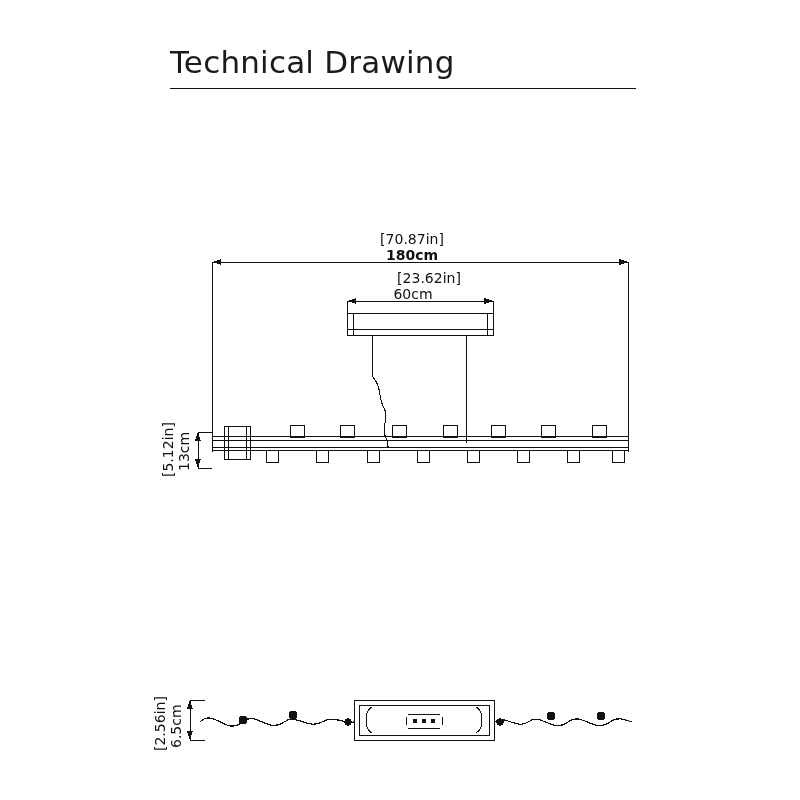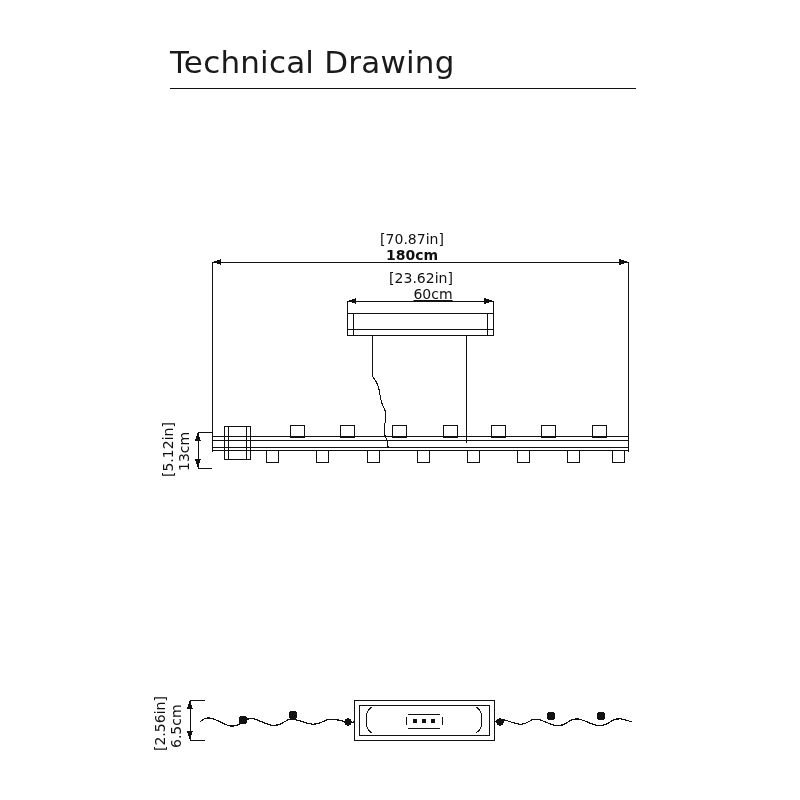--- a/index.html
+++ b/index.html
@@ -65,22 +65,22 @@
 <body>
 
 <div id="page">
 
   <div class="title">Technical Drawing</div>
   <div class="title-rule"></div>
 
   <div class="dim-label" style="left:352px; top:231px; width:120px;">[70.87in]</div>
   <div class="dim-label" style="left:352px; top:247px; width:120px;font-weight:bold;">180cm</div>
 
-  <div class="dim-label" style="left:366px; top:270px; width:110px;">[23.62in]</div>
-  <div class="dim-label" style="left:378px; top:286px; width:110px;text-decoration:underline;">60cm</div>
+  <div class="dim-label" style="left:374px; top:270px; width:110px;">[23.62in]</div>
+  <div class="dim-label" style="left:358px; top:286px; width:110px;">60cm</div>
 
   <div class="dim-label vertical" style="left:160px; top:415px; height:70px;">[5.12in]</div>
   <div class="dim-label vertical" style="left:176px; top:423px; height:56px;">13cm</div>
 
   <div class="dim-label vertical" style="left:152px; top:688px; height:72px;">[2.56in]</div>
   <div class="dim-label vertical" style="left:168px; top:700px; height:52px;">6.5cm</div>
 
   <svg class="draw" viewBox="0 0 800 800">
     <g stroke="#111111" fill="none" stroke-width="1" shape-rendering="crispEdges">
 

